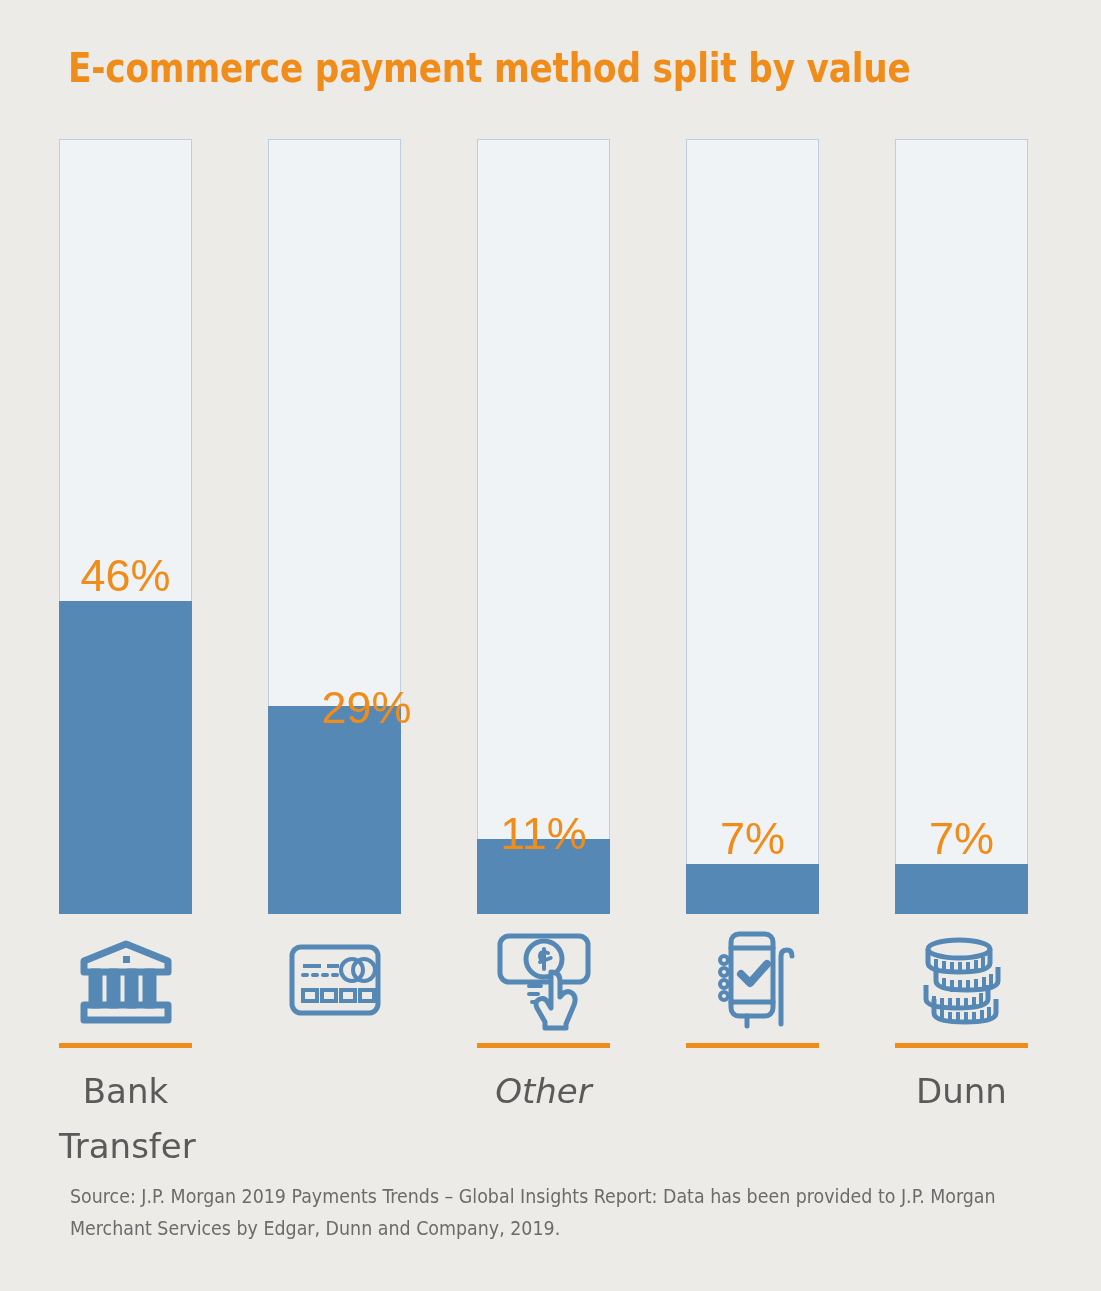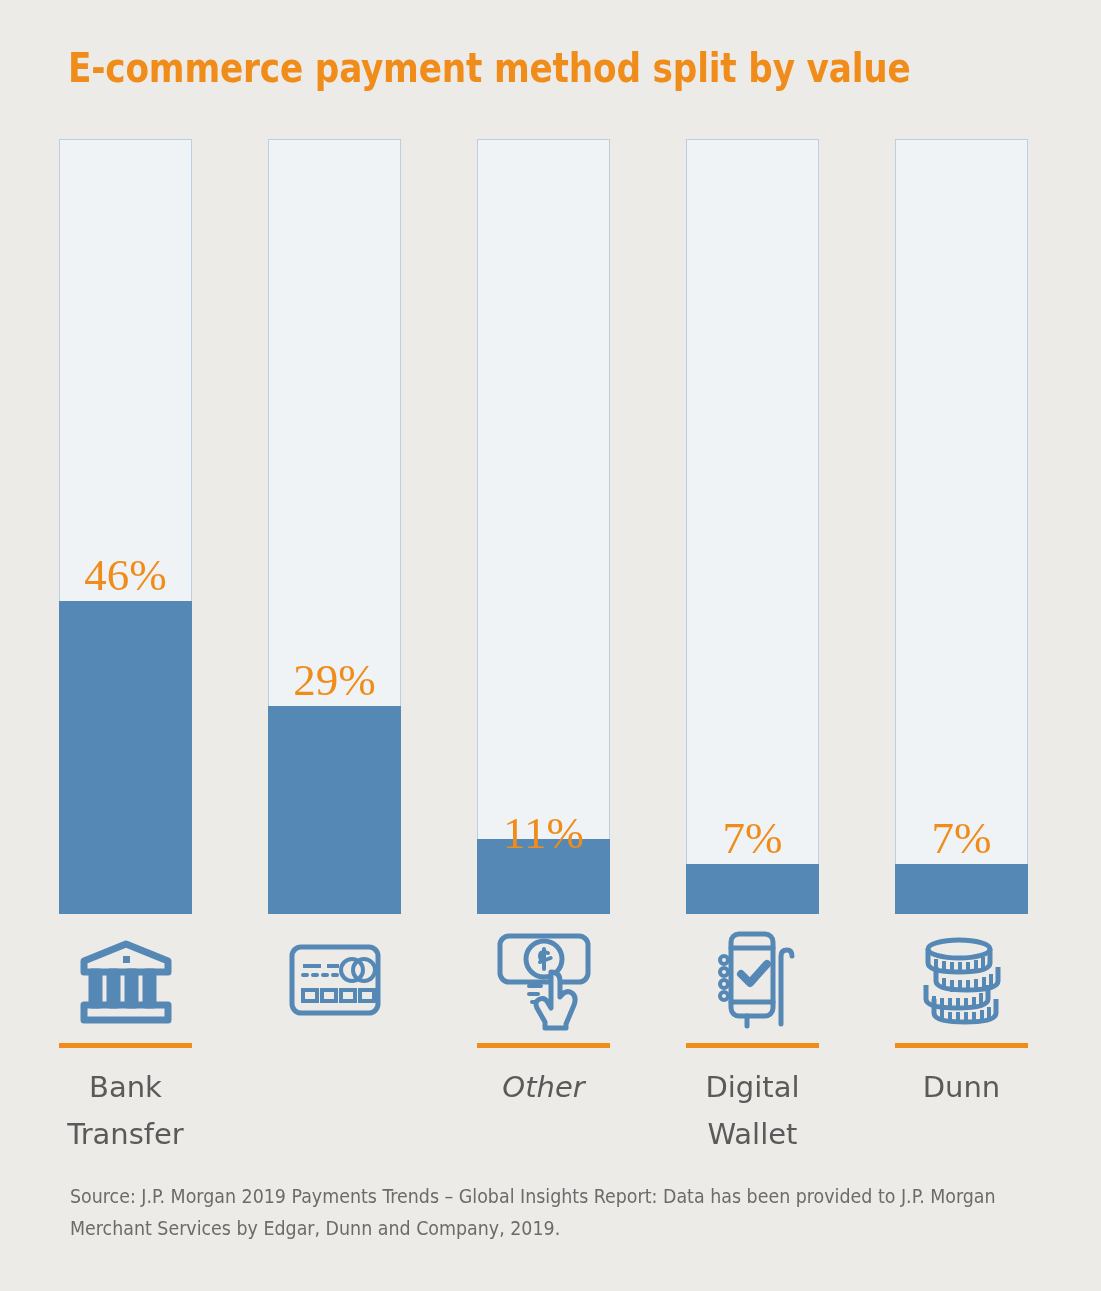--- a/index.html
+++ b/index.html
@@ -67,21 +67,21 @@
     left: 0;
     bottom: 0;
     width: 133px;
     background: #5688B6;
   }
   .bar-value {
     position: absolute;
     left: 0;
     width: 133px;
     text-align: center;
-    font-family: Liberation Serif, serif;
+    font-family: Liberation Sans, sans-serif;
     font-size: 45px;
     font-weight: 400;
     color: #F08C1A;
     line-height: 1;
   }
 
   
   .icons {
     position: absolute;
     left: 0;
@@ -116,21 +116,21 @@
   .cat-rule {
     width: 133px;
     height: 5px;
     background: #F08C1A;
   }
   .cat-label {
     margin-top: 16px;
     width: 133px;
     text-align: center;
     font-family: "DejaVu Sans", "Liberation Sans", sans-serif;
-    font-size: 29px;
+    font-size: 34px;
     color: #5A5A5A;
     line-height: 1.62;
     white-space: pre-line;
   }
 
   
   .source {
     position: absolute;
     left: 70px;
     top: 1180px;
@@ -152,21 +152,21 @@
 
   <div class="col col-0">
     <div class="track"></div>
     <div class="bar-fill" style="height:313px;"></div>
     <div class="bar-value" style="top:414px;">46%</div>
   </div>
 
   <div class="col col-1">
     <div class="track"></div>
     <div class="bar-fill" style="height:208px;"></div>
-    <div class="bar-value" style="top:519px;">29%</div>
+    <div class="bar-value" style="top:546px;margin-left:32px;">29%</div>
   </div>
 
   <div class="col col-2">
     <div class="track"></div>
     <div class="bar-fill" style="height:75px;"></div>
     <div class="bar-value" style="top:672px;">11%</div>
   </div>
 
   <div class="col col-3">
     <div class="track"></div>
@@ -264,22 +264,20 @@
   </div>
 
 
   <div class="cat-cell" style="left:477px;font-style:italic;">
     <div class="cat-rule"></div>
     <div class="cat-label">Other</div>
   </div>
 
   <div class="cat-cell" style="left:686px;">
     <div class="cat-rule"></div>
-    <div class="cat-label">Digital
-Wallet</div>
   </div>
 
   <div class="cat-cell" style="left:895px;">
     <div class="cat-rule"></div>
     <div class="cat-label">Dunn</div>
   </div>
 
 </div>
 
 <div class="source">Source: J.P. Morgan 2019 Payments Trends – Global Insights Report: Data has been provided to J.P. Morgan Merchant Services by Edgar, Dunn and Company, 2019.</div>

